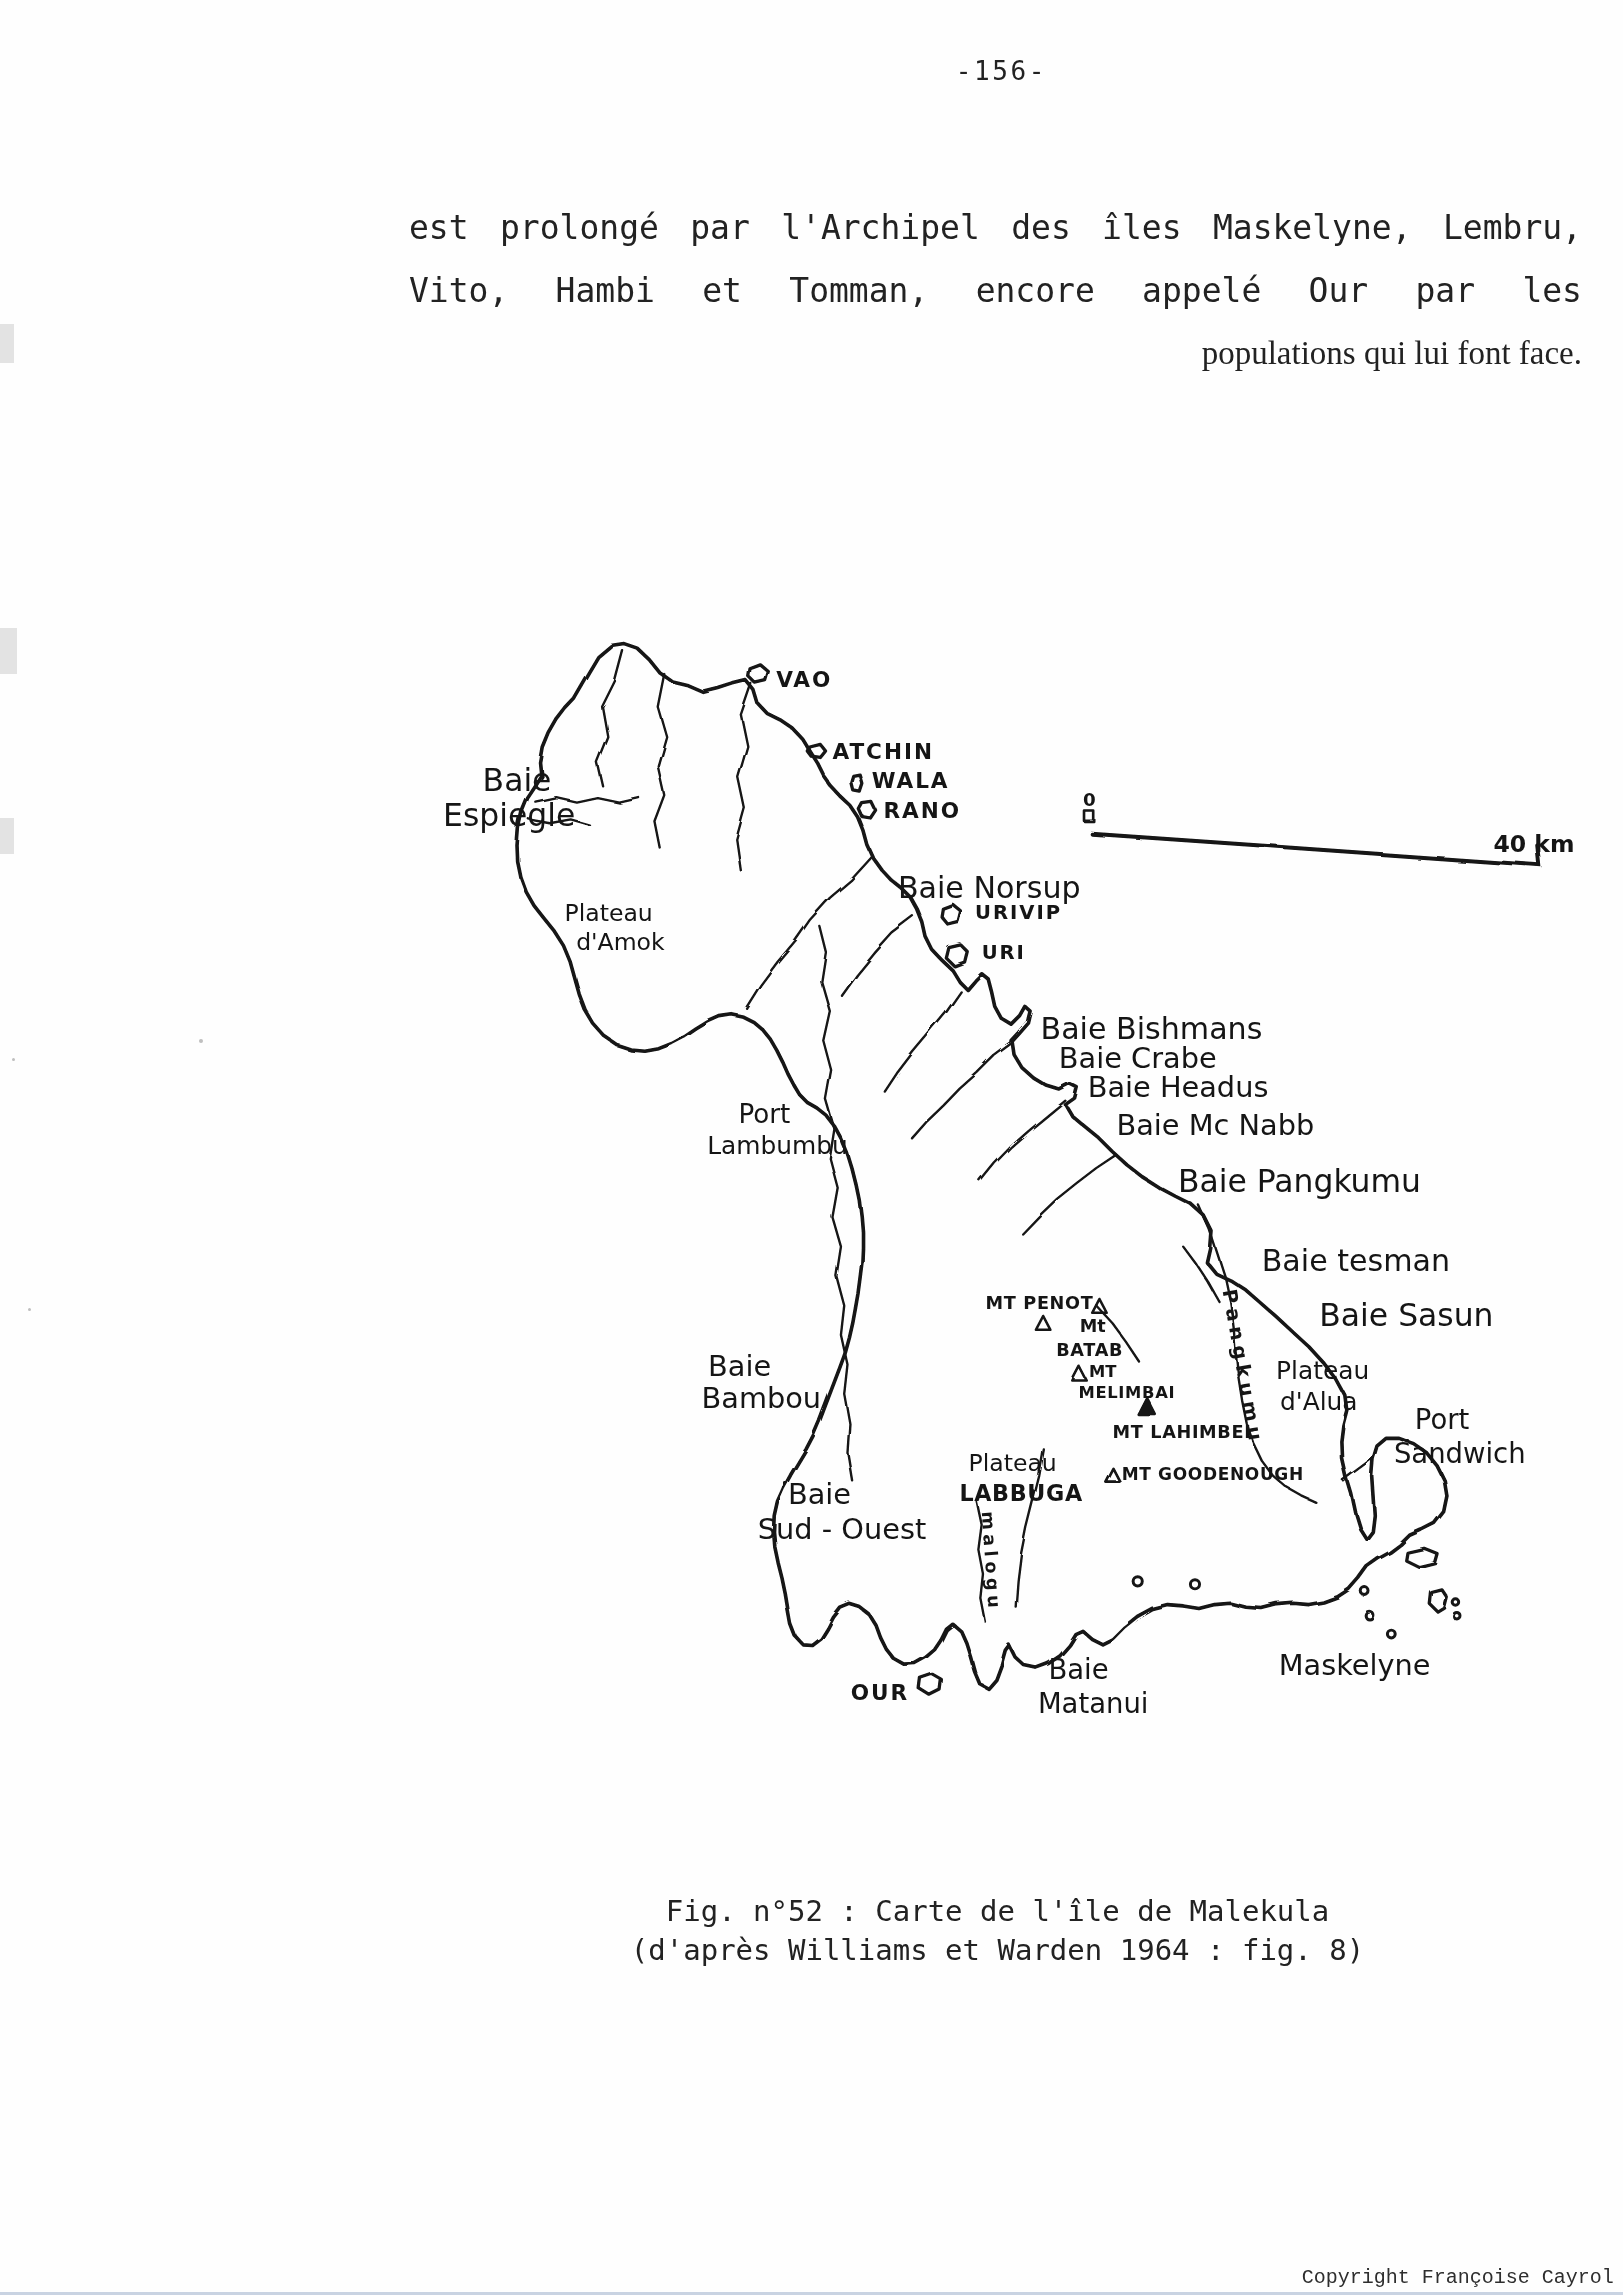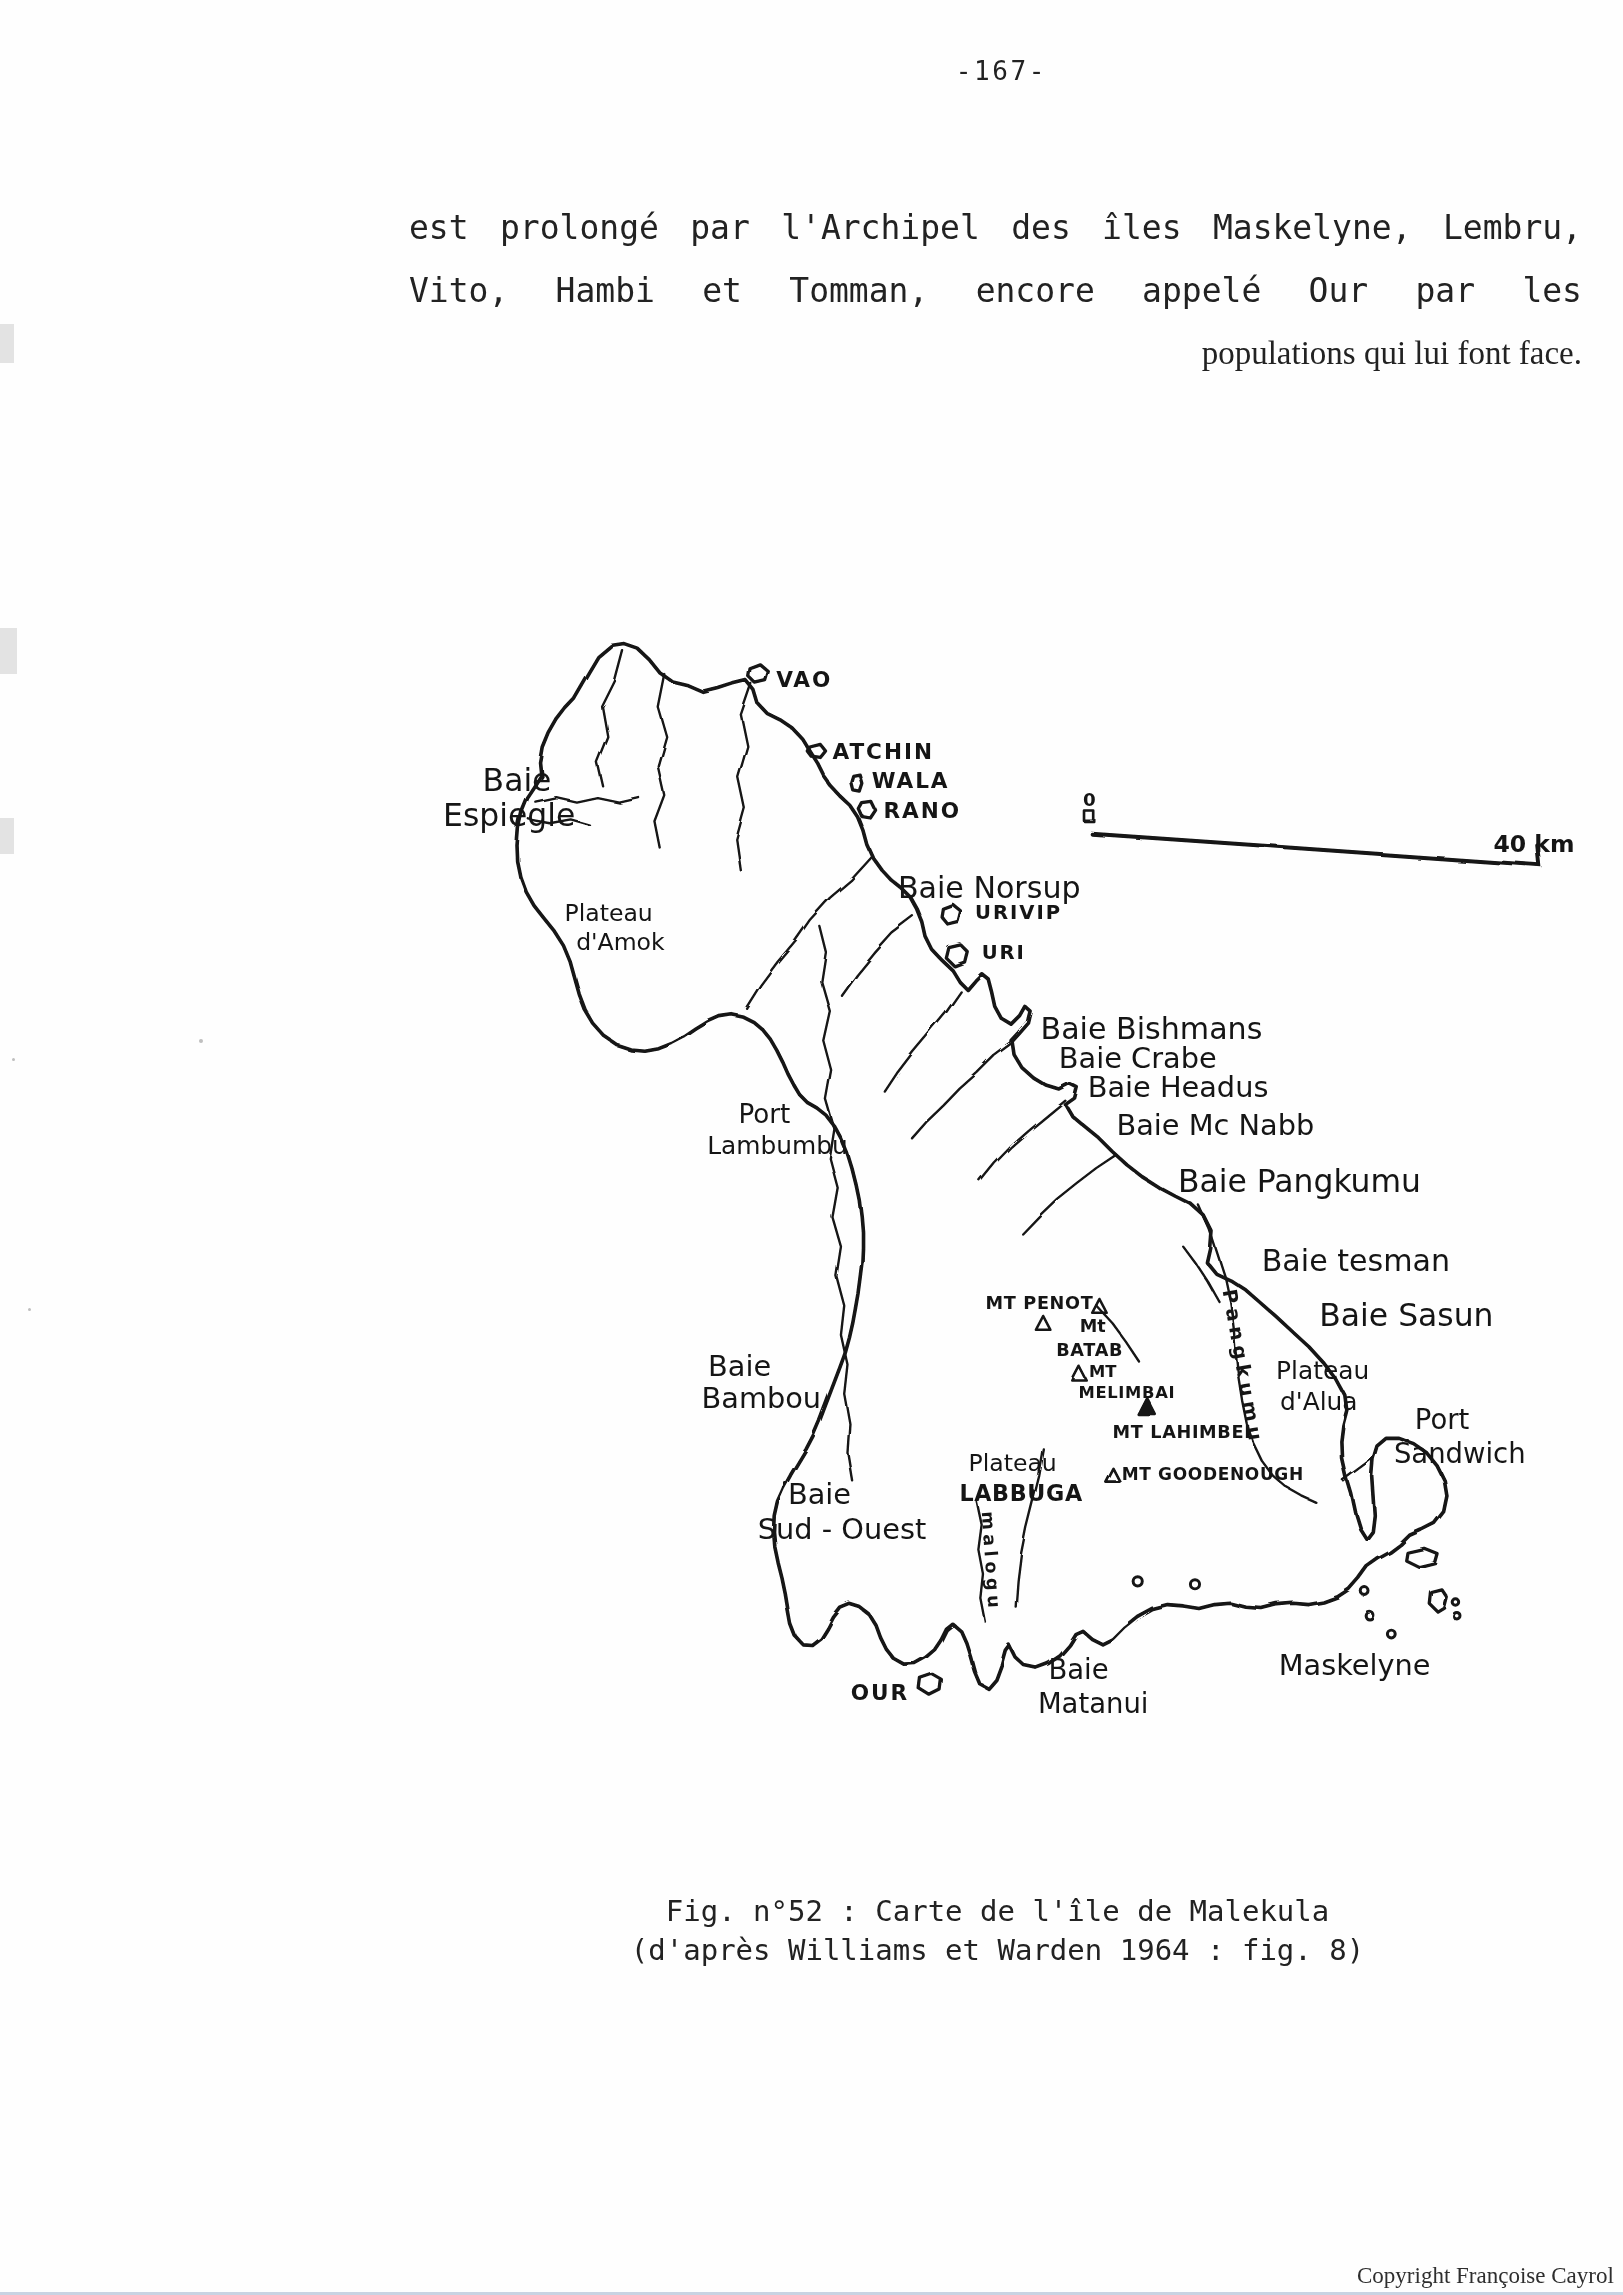--- a/index.html
+++ b/index.html
@@ -21,22 +21,22 @@
     font-size:33px;line-height:63px;white-space:nowrap;
   }
   .para .jline{white-space:normal;text-align:justify;text-align-last:justify;}
   .para .nline{white-space:normal;text-align:right;font-family:Liberation Serif, serif;}
   .caption{
     position:absolute;left:608px;top:1892px;width:779px;
     font-size:29px;line-height:39px;text-align:center;
   }
   .copyright{
     position:absolute;right:9.2px;bottom:6.5px;
-    font-family:Liberation Serif, serif;
-    font-size:23px;color:#2e2e2e;
+    font-family:Liberation Mono, monospace;
+    font-size:20px;color:#2e2e2e;
   }
   .bottom-line{
     position:absolute;left:0;bottom:0;width:100%;height:2.6px;
     background:#c9d3e2;
   }
   .smudge{position:absolute;background:#e3e3e3;}
   .speck{position:absolute;background:#bfbfbf;border-radius:50%;}
   svg.map{position:absolute;left:0;top:0;}
   .hand{font-family:"DejaVu Sans", sans-serif;fill:#151515;}
   .coast{fill:none;stroke:#131313;stroke-width:5.5;stroke-linejoin:round;stroke-linecap:round;}
@@ -52,21 +52,21 @@
 
 <div class="page">
 
   <div class="smudge" style="left:0;top:324px;width:14.4px;height:39px;"></div>
   <div class="smudge" style="left:0;top:628px;width:17px;height:46px;"></div>
   <div class="smudge" style="left:0;top:818px;width:14.4px;height:36px;"></div>
   <div class="speck" style="left:199px;top:1039px;width:3.9px;height:3.9px;"></div>
   <div class="speck" style="left:11.8px;top:1058px;width:3.3px;height:3.3px;"></div>
   <div class="speck" style="left:27.5px;top:1308px;width:3.3px;height:3.3px;"></div>
 
-  <div class="pageno type">-167-</div>
+  <div class="pageno type">-156-</div>
 
   <div class="para type">
     <div class="jline">est prolongé par l'Archipel des îles Maskelyne, Lembru,</div>
     <div class="jline">Vito, Hambi et Tomman, encore appelé Our par les</div>
     <div class="nline">populations qui lui font face.</div>
   </div>
 
   <svg class="map" width="1623" height="2295" viewBox="0 0 2480 3507" xmlns="http://www.w3.org/2000/svg">
 
     <defs>

